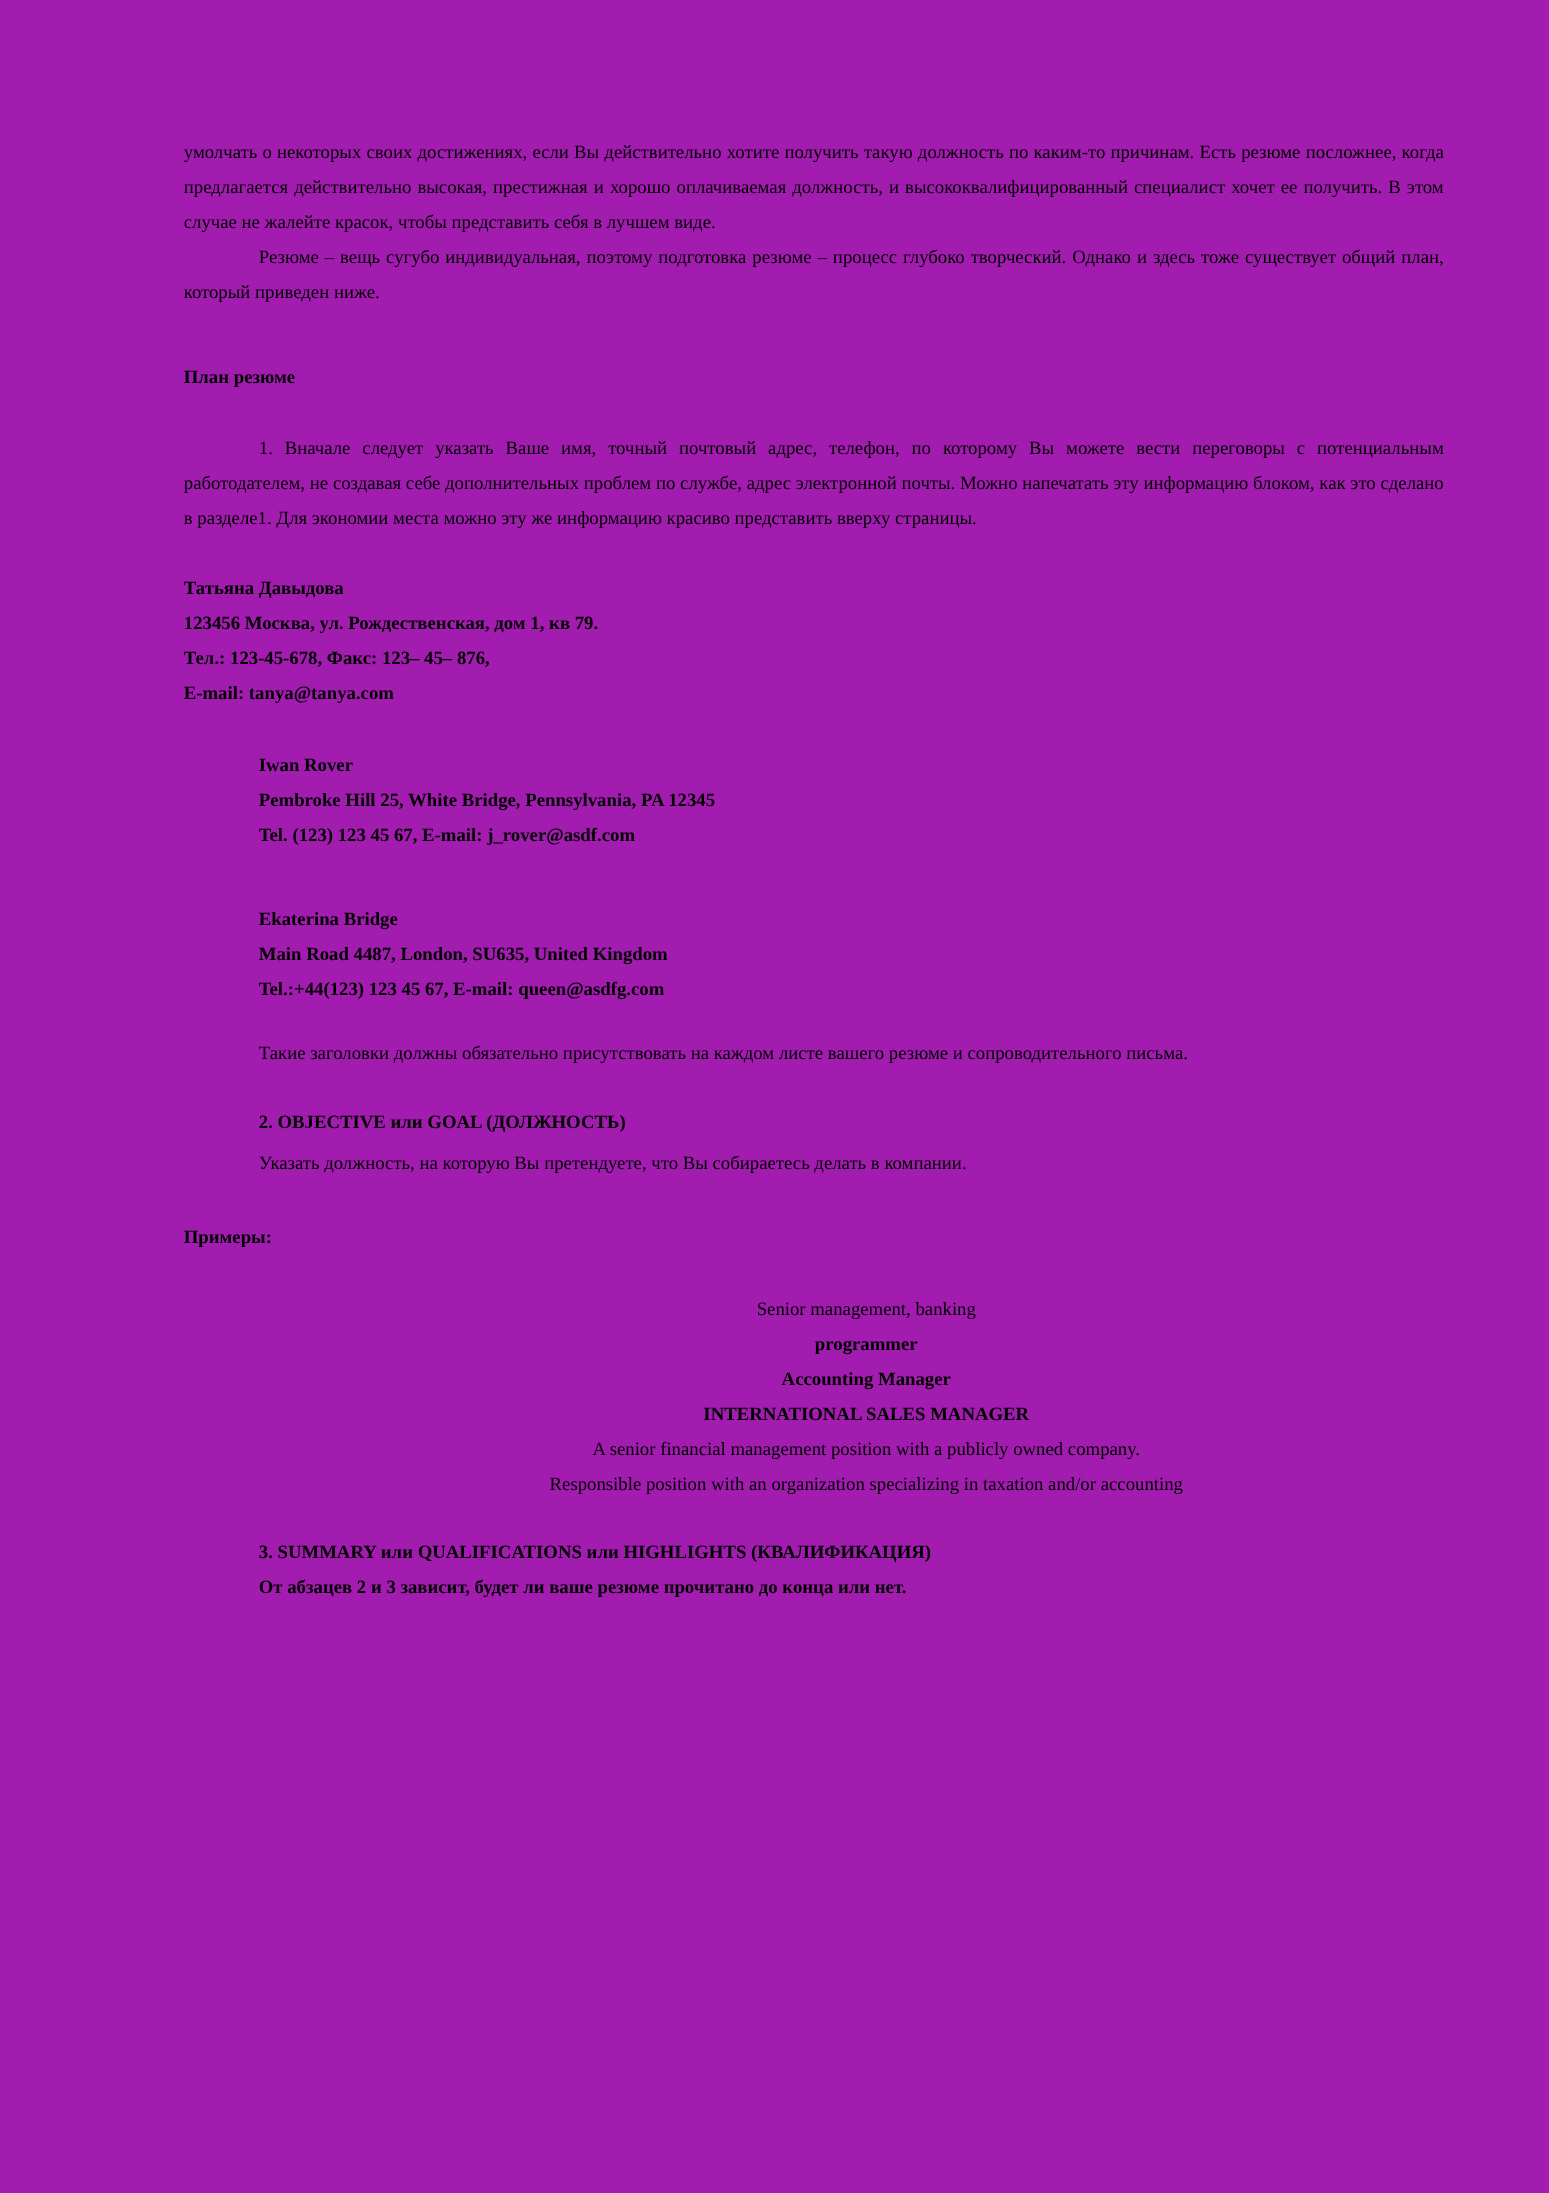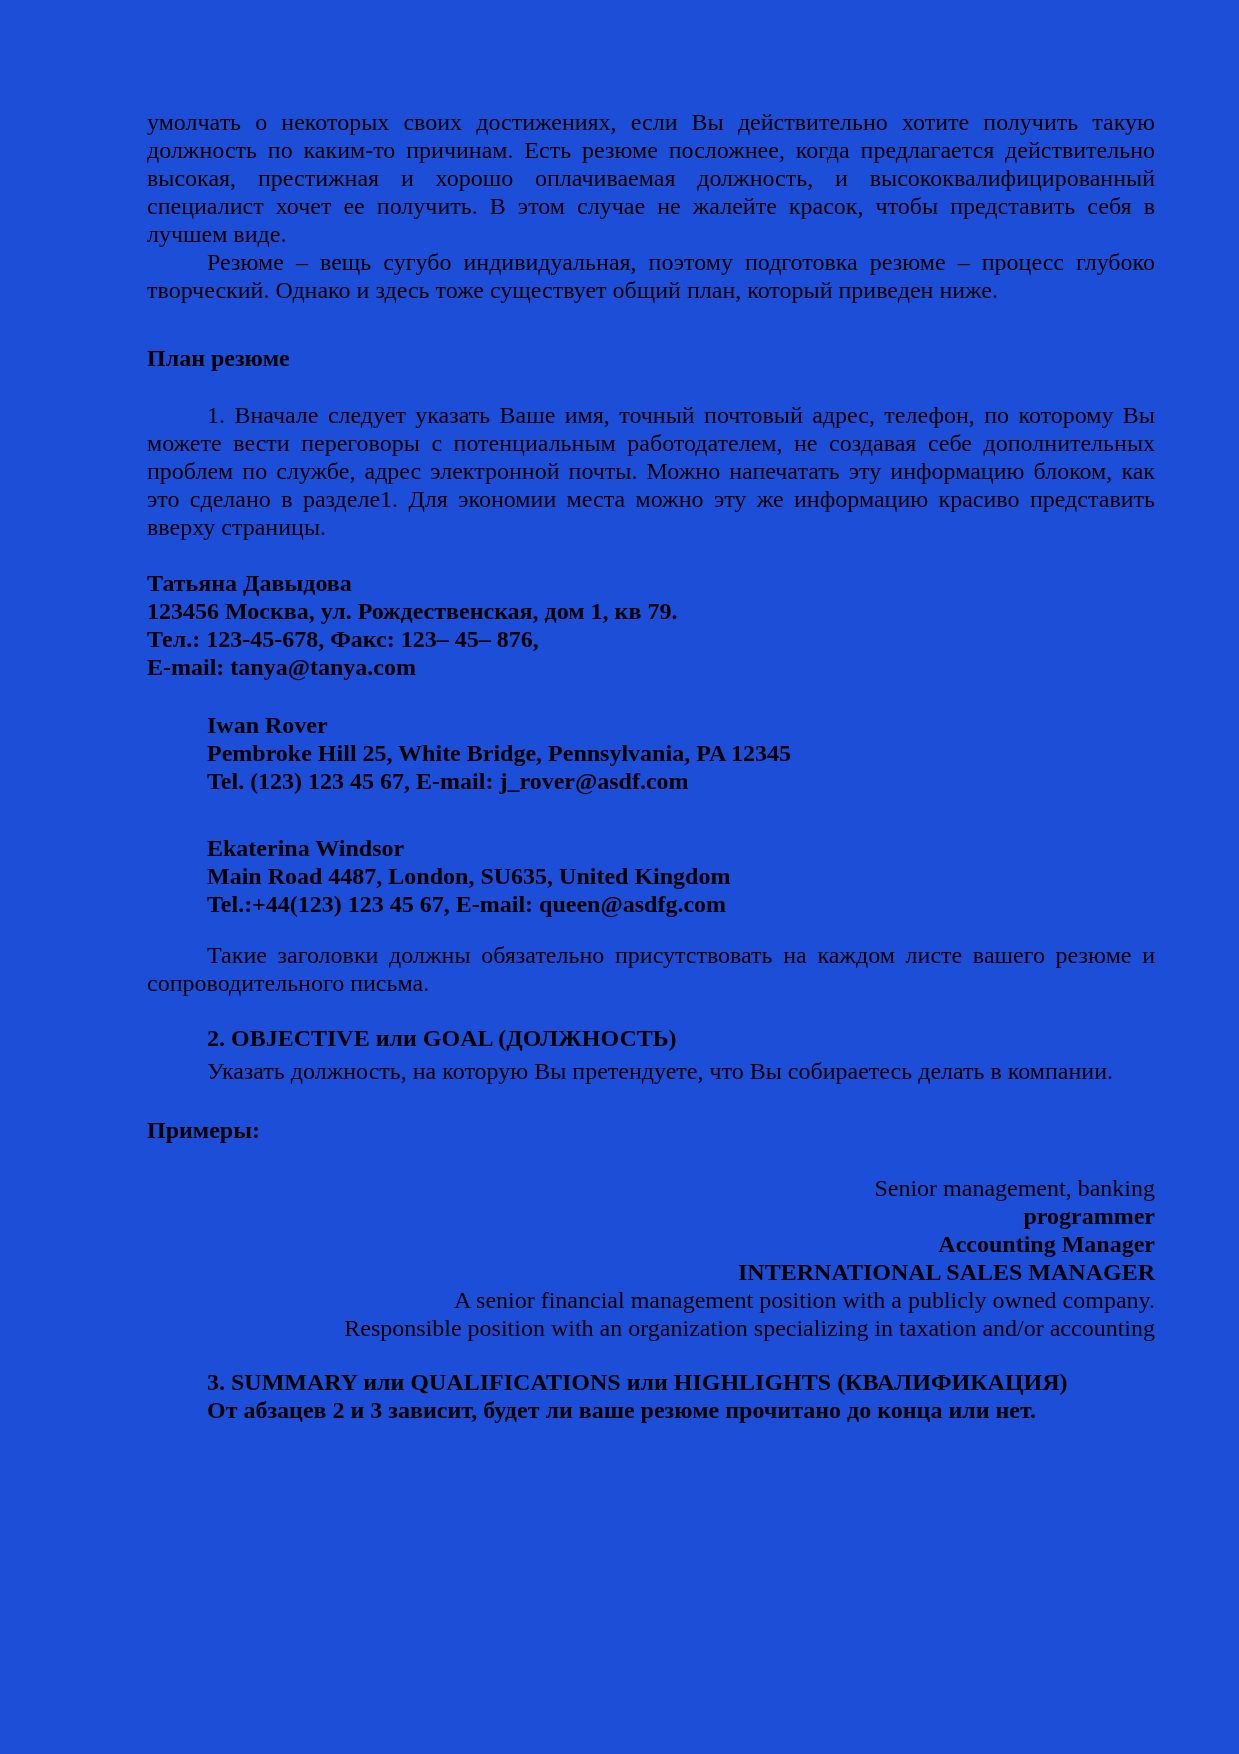--- a/index.html
+++ b/index.html
@@ -4,26 +4,26 @@
 <style>
   html, body {
     margin: 0;
     padding: 0;
     background: #ffffff;
   }
   .page {
     position: relative;
     width: 1239px;
     height: 1754px;
-    background: #1d4ed8;
+    background: #a21caf;
     box-sizing: border-box;
     padding: 108px 84px 0 147px;
     color: #000000;
     font-family: "Liberation Serif", "DejaVu Serif", serif;
-    font-size: 24px;
+    font-size: 15px;
     line-height: 28px;
     overflow: hidden;
   }
   .para {
     margin: 0;
     text-align: justify;
   }
   .indent { text-indent: 60px; }
   .bold { font-weight: bold; }
   .center {
@@ -31,21 +31,21 @@
     font-weight: bold;
     font-family: Liberation Serif, serif;
   }
   .block-left {
     margin: 0 0 0 60px;
     text-align: left;
     font-weight: bold;
   }
   .list-left {
     margin: 0 0 0 84px;
-    text-align: right;
+    text-align: center;
   }
   .mt-p2   { }
   .mt-hplan{ margin-top: 40px; }
   .mt-p3   { margin-top: 29px; }
   .mt-cc   { margin-top: 28px; }
   .mt-iwan { margin-top: 30px; }
   .mt-ekat { margin-top: 39px; }
   .mt-p4   { margin-top: 23px; }
   .mt-hobj { margin-top: 27px; }
   .mt-p5   { margin-top: 5px; }
@@ -74,21 +74,21 @@
     <span class="line">E-mail: tanya@tanya.com</span>
   </div>
 
   <div class="block-left mt-iwan">
     <span class="line">Iwan Rover</span>
     <span class="line">Pembroke Hill 25, White Bridge, Pennsylvania, PA 12345</span>
     <span class="line">Tel. (123) 123 45 67, E-mail: j_rover@asdf.com</span>
   </div>
 
   <div class="block-left mt-ekat">
-    <span class="line">Ekaterina Windsor</span>
+    <span class="line">Ekaterina Bridge</span>
     <span class="line">Main Road 4487, London, SU635, United Kingdom</span>
     <span class="line">Tel.:+44(123) 123 45 67, E-mail: queen@asdfg.com</span>
   </div>
 
   <p class="para indent mt-p4">Такие заголовки должны обязательно присутствовать на каждом листе вашего резюме и сопроводительного письма.</p>
 
   <p class="para indent bold mt-hobj">2. OBJECTIVE или GOAL (ДОЛЖНОСТЬ)</p>
 
   <p class="para indent mt-p5">Указать должность, на которую Вы претендуете, что Вы собираетесь делать в компании.</p>
 

